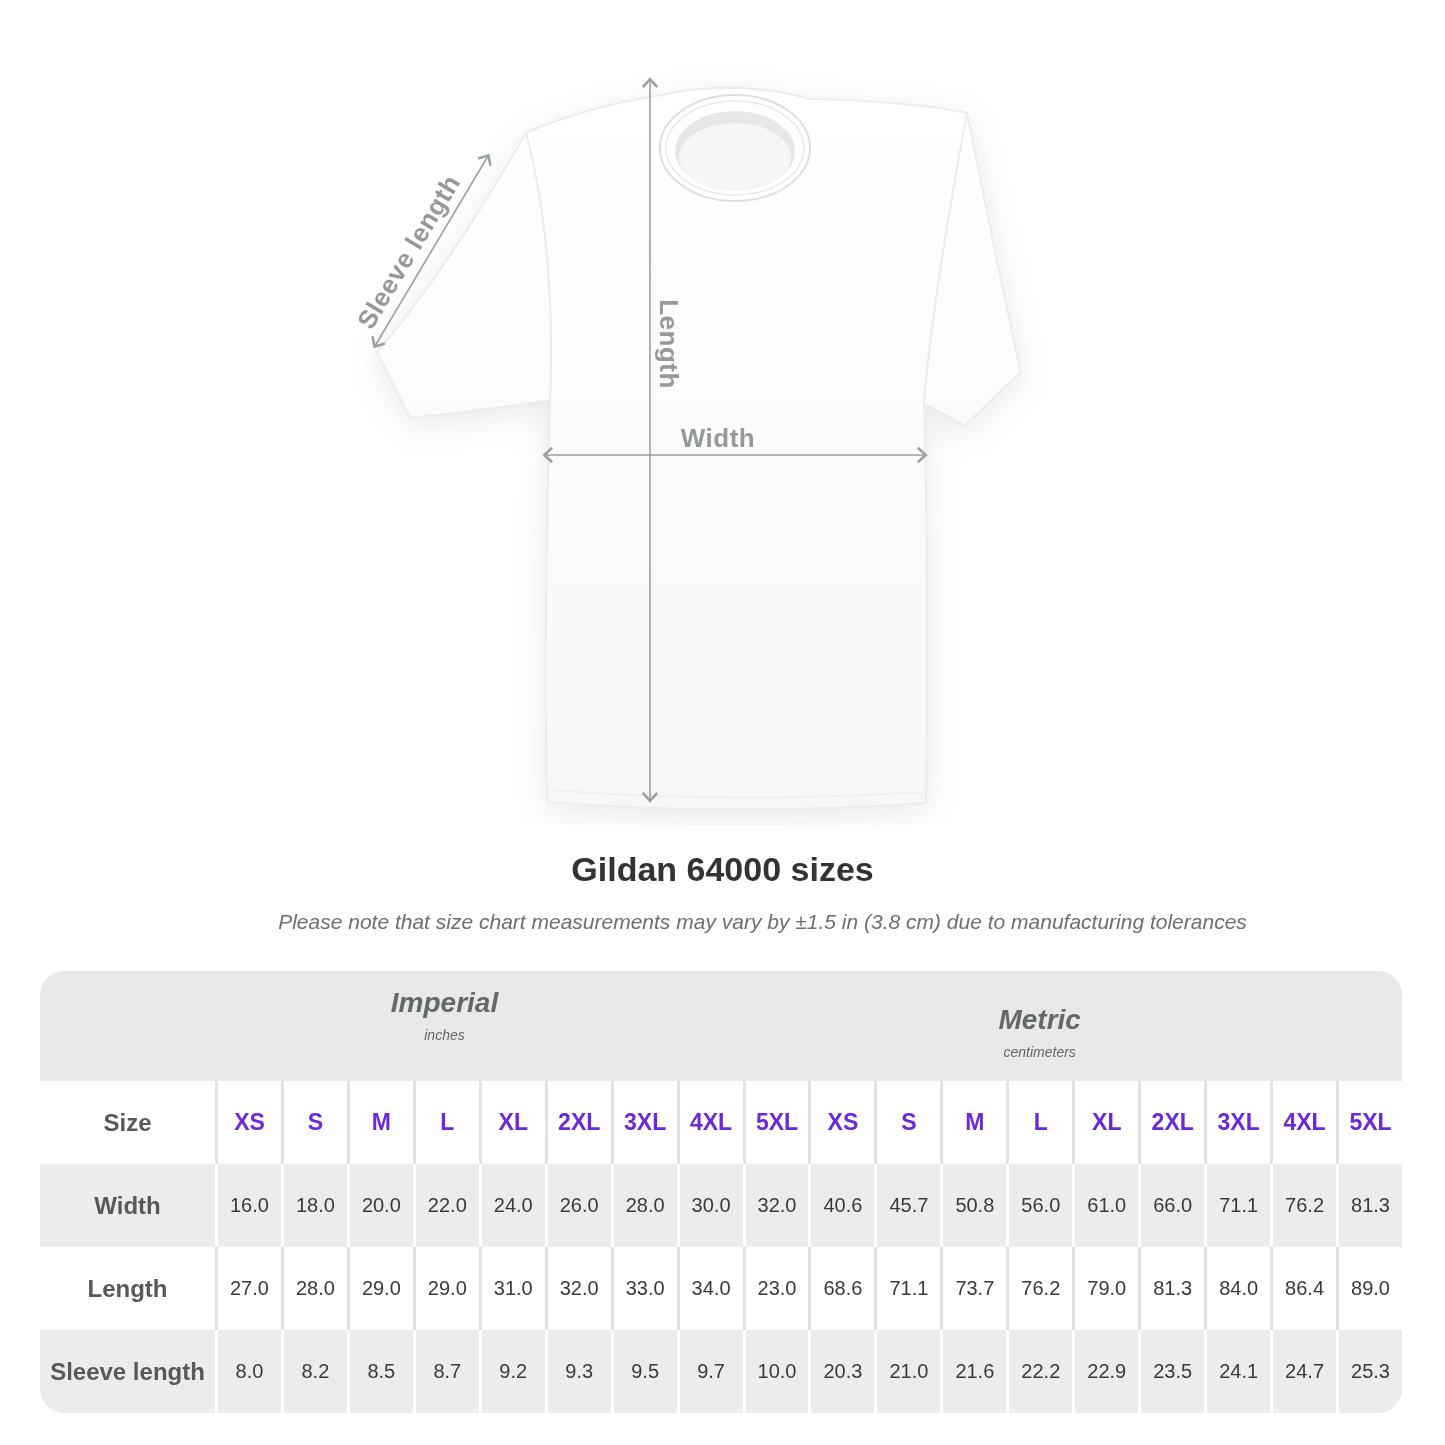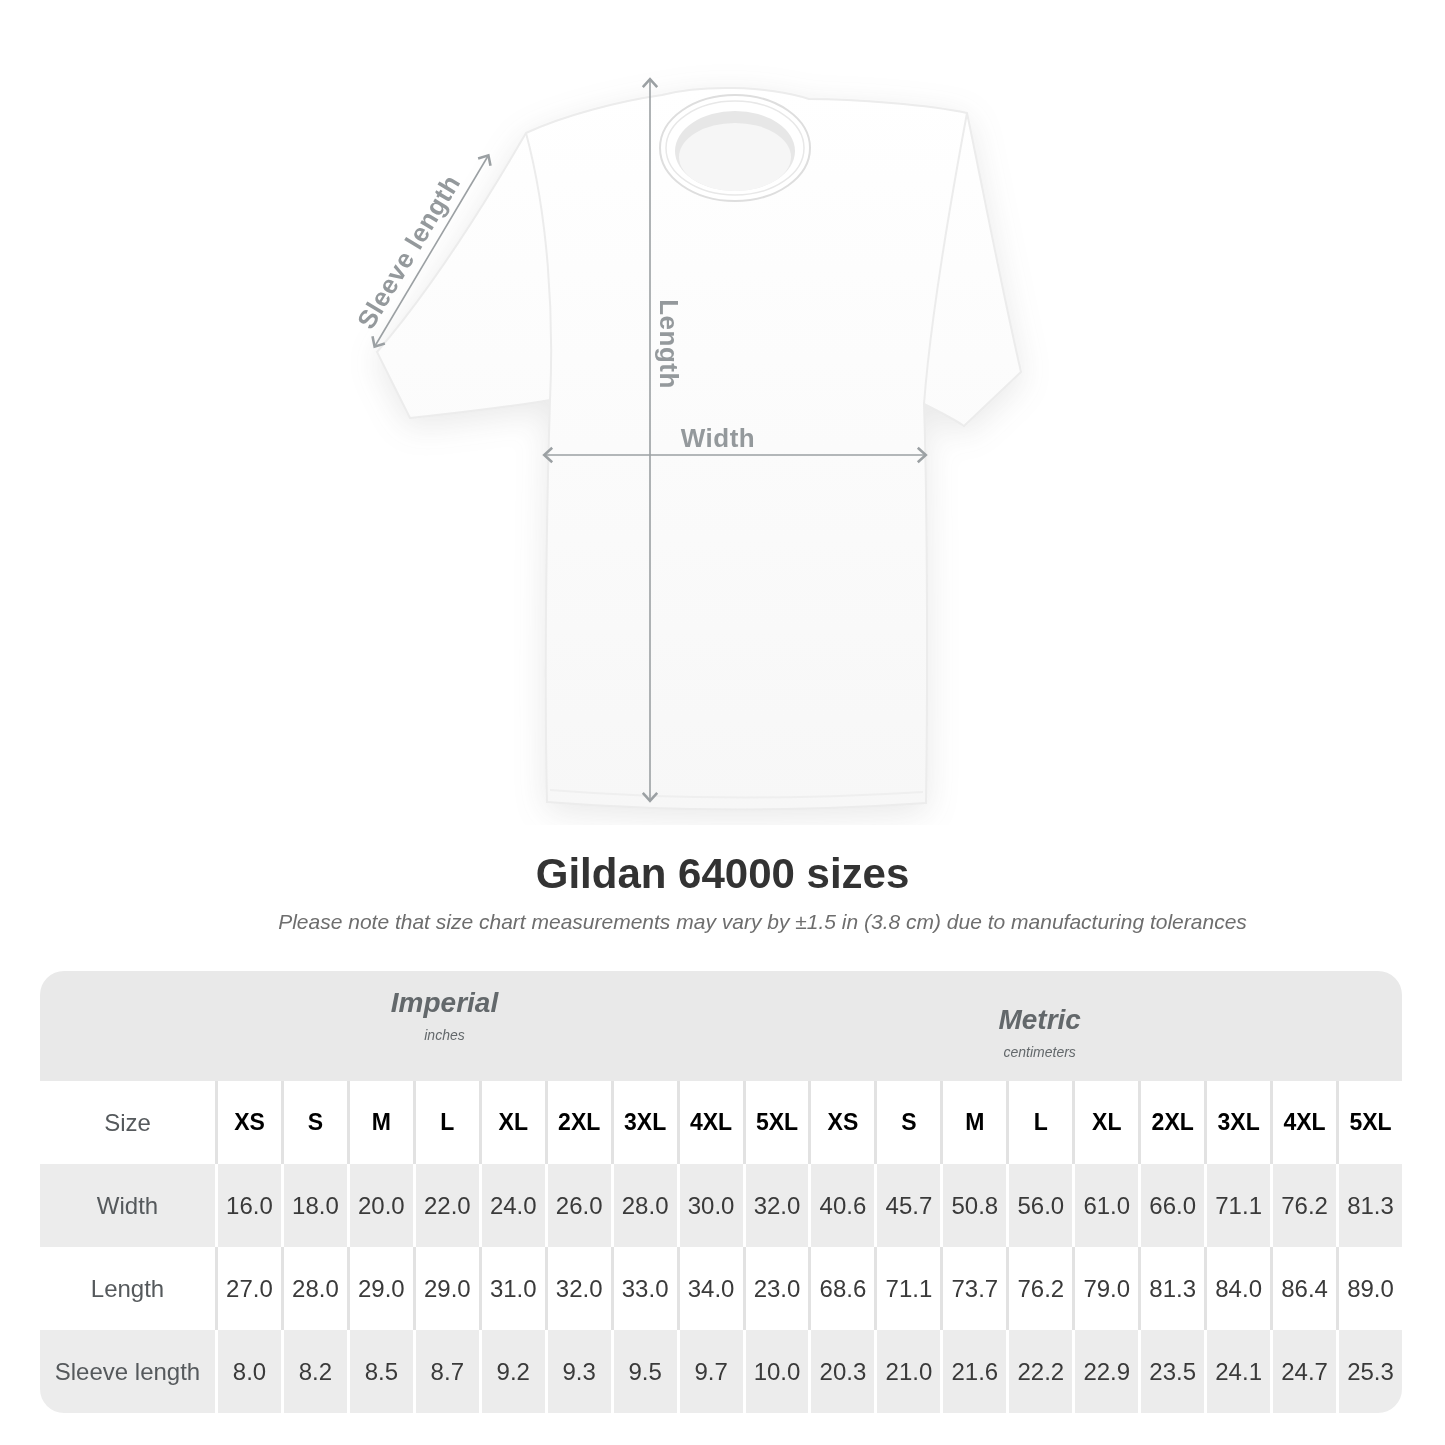--- a/index.html
+++ b/index.html
@@ -9,43 +9,43 @@
   
   .shirt-area{position:absolute;left:330px;top:55px;width:790px;height:770px;}
   .shirt-area svg{position:absolute;left:0;top:0;}
   .diag-label{position:absolute;font-weight:bold;color:#94999c;font-size:26px;letter-spacing:.5px;white-space:nowrap;}
   .lbl-width{left:388px;top:383px;transform:translate(-50%,-50%);}
   .lbl-length{left:338px;top:289px;transform:translate(-50%,-50%);writing-mode:vertical-rl;}
   .lbl-sleeve{left:79px;top:197px;transform:translate(-50%,-50%) rotate(-59deg);}
 
   
   .title{position:absolute;left:0;top:850px;width:100%;text-align:center;
-         font-size:42px;font-weight:bold;color:#333333;}
+         font-size:34px;font-weight:bold;color:#333333;}
   .note{position:absolute;left:0;top:910px;width:100%;text-align:center;
         font-size:21px;font-style:italic;color:#6e6e6e;padding-left:40px;}
 
   
   .size-table{position:absolute;left:40px;top:971px;width:1362px;height:442px;
               border-radius:24px;overflow:hidden;}
   .band{position:relative;width:100%;height:110px;background:#e9e9e9;}
   .band-sec{position:absolute;top:16px;transform:translateX(-50%);text-align:center;color:#63686b;}
   .band-sec .sec-name{font-size:28px;font-weight:bold;font-style:italic;}
   .band-sec .sec-unit{font-size:14px;font-style:italic;margin-top:8px;}
   .sec-imperial{left:29.7%;}
   .sec-metric{left:73.4%;margin-top:17px;}
 
   .grid-row{display:grid;grid-template-columns:175px repeat(18,1fr);column-gap:3px;height:83px;}
   .row-white{background:#e2e2e2;}
   .row-white .cell{background:#ffffff;}
   .row-gray{background:#ffffff;}
   .row-gray .cell{background:#ececec;}
   .cell{display:flex;align-items:center;justify-content:center;}
-  .head-cell{font-size:23px;font-weight:bold;color:#000000;}
-  .label-cell{font-size:24px;font-weight:normal;color:#55595c;}
-  .val-cell{font-size:24px;color:#3a3a3a;}
+  .head-cell{font-size:23px;font-weight:bold;color:#6d28d9;}
+  .label-cell{font-size:24px;font-weight:bold;color:#55595c;}
+  .val-cell{font-size:20px;color:#3a3a3a;}
 </style>
 </head>
 <body>
 
 <div class="page">
 
   <div class="shirt-area">
     <svg width="790" height="770" viewBox="0 0 790 770">
       <defs>
         <linearGradient id="teeFill" x1="0" y1="0" x2="0" y2="1">

